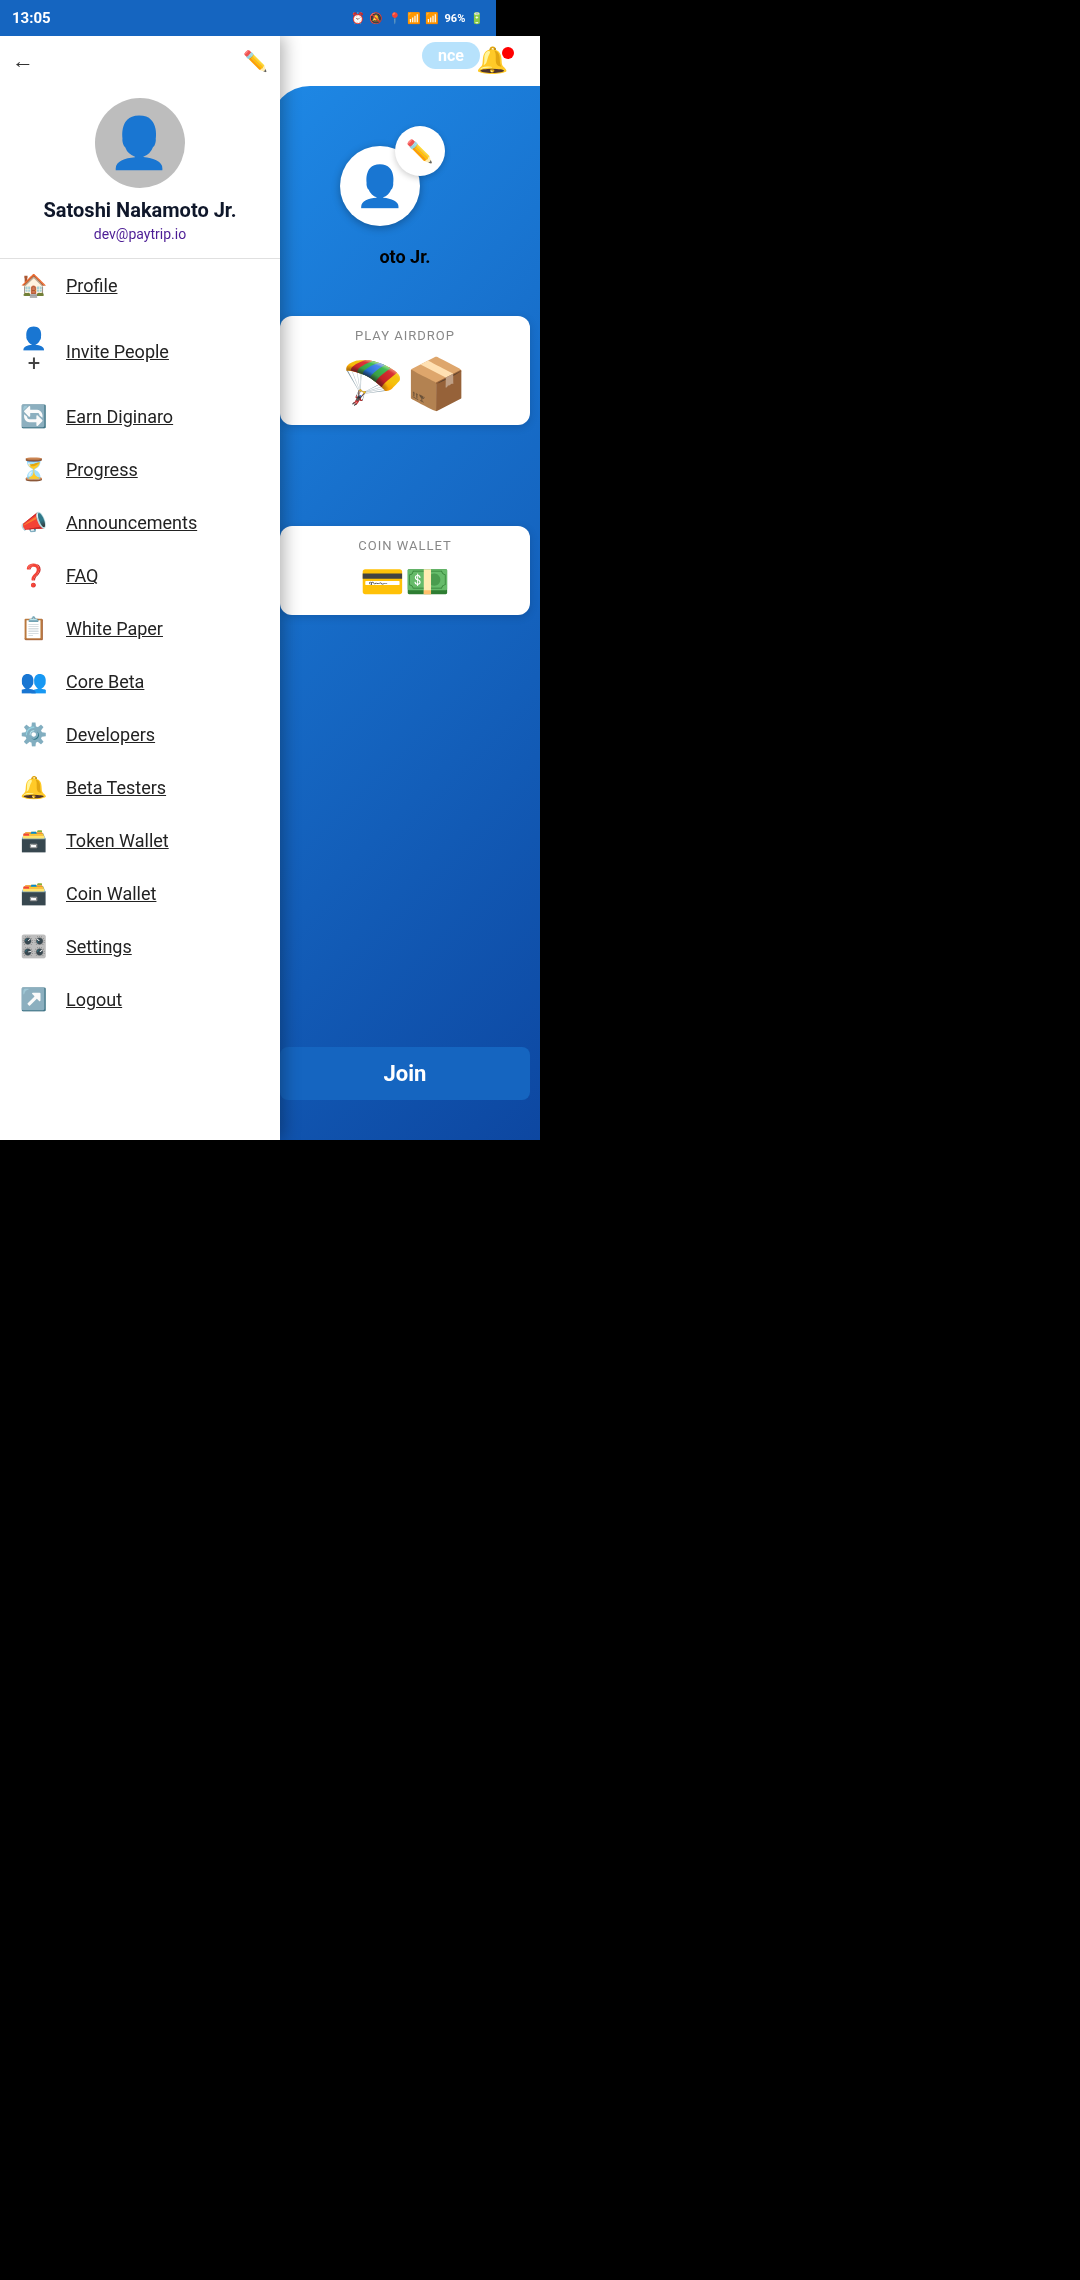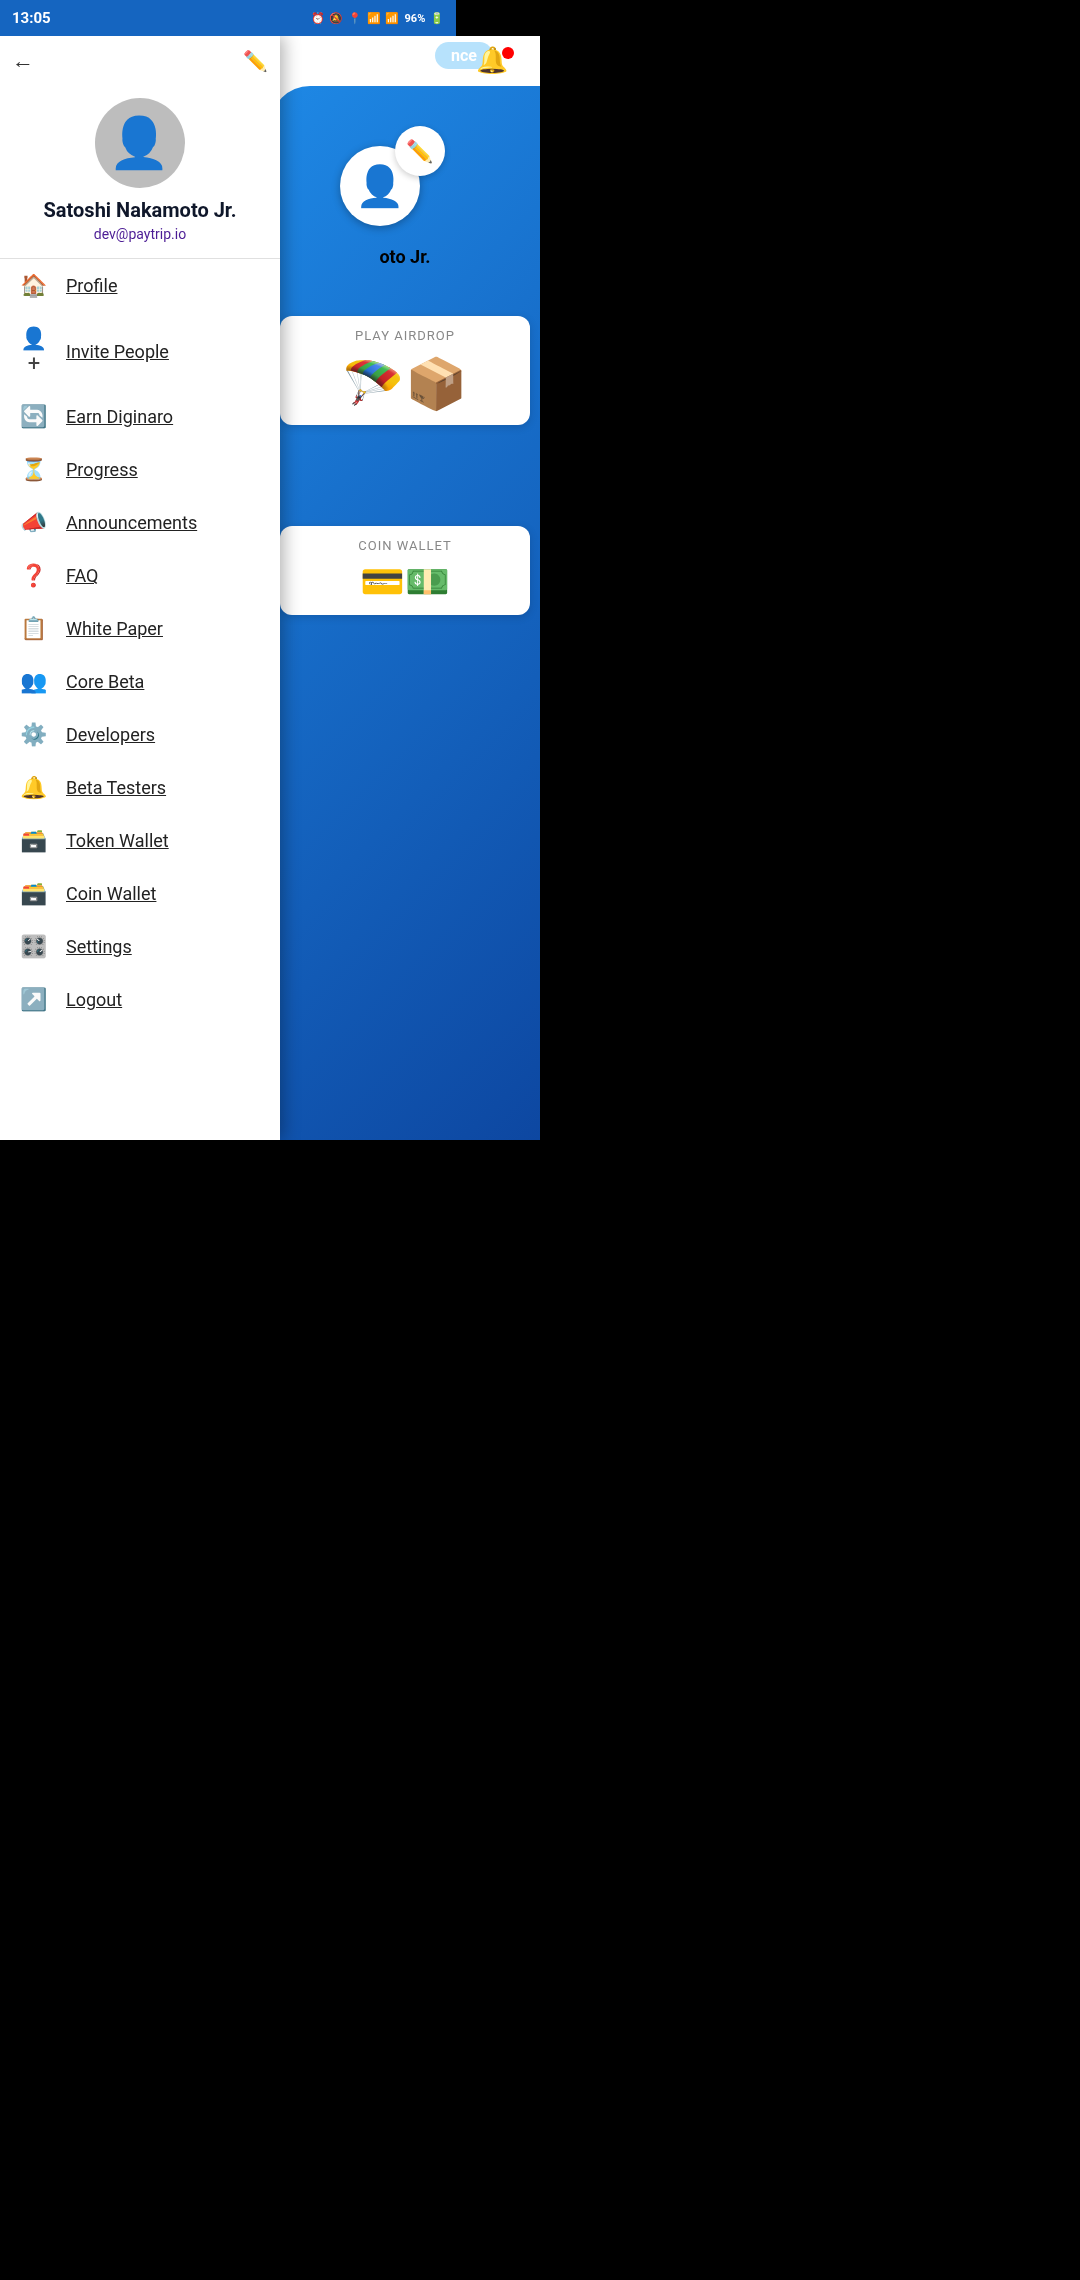--- a/index.html
+++ b/index.html
@@ -52,21 +52,21 @@
       bottom: 0;
       background: linear-gradient(135deg, #1e88e5, #0d47a1);
       z-index: 1;
       border-top-left-radius: 40px;
     }
 
     
     .balance-btn {
       position: absolute;
       top: 6px;
-      right: 47px;
+      right: 60px;
       background: rgba(135, 206, 250, 0.6);
       color: white;
       border-radius: 20px;
       padding: 4px 16px;
       font-size: 16px;
       font-weight: bold;
       z-index: 2;
     }
 
     
@@ -248,21 +248,21 @@
     .menu-icon { font-size: 22px; color: #444; width: 28px; text-align: center; flex-shrink: 0; }
     .menu-label { font-size: 18px; color: #222; text-decoration: underline; }
 
     
     .drawer::-webkit-scrollbar { width: 3px; }
     .drawer::-webkit-scrollbar-thumb { background: #ccc; }
   </style>
 </head>
 <body>
 
-<div style="width:456px;height:36px;background:#1565c0;display:flex;align-items:center;justify-content:space-between;padding:0 12px;color:white;font-size:13px;font-weight:bold;">
+<div style="width:496px;height:36px;background:#1565c0;display:flex;align-items:center;justify-content:space-between;padding:0 12px;color:white;font-size:13px;font-weight:bold;">
   <div style="font-size:15px;font-weight:bold;">13:05</div>
   <div style="display:flex;align-items:center;gap:5px;font-size:11px;">
     <span>⏰</span>
     <span>🔕</span>
     <span>📍</span>
     <span>📶</span>
     <span>📶</span>
     <span>96%</span>
     <span>🔋</span>
   </div>
@@ -301,20 +301,23 @@
   <div class="airdrop-card">
     <div class="card-title">PLAY AIRDROP</div>
     <div class="airdrop-emoji">🪂📦</div>
   </div>
 
   <div class="coin-card">
     <div class="card-title">COIN WALLET</div>
     <div class="coin-icons">💳💵</div>
   </div>
 
+  <div class="join-btn">
+    <span>Join</span>
+  </div>
 
   <div class="drawer">
 
     <div class="drawer-topbar">
       <span class="back-arrow">←</span>
       <span class="edit-icon-top">✏️</span>
     </div>
 
     <div class="drawer-profile">
       <div class="avatar-circle">

